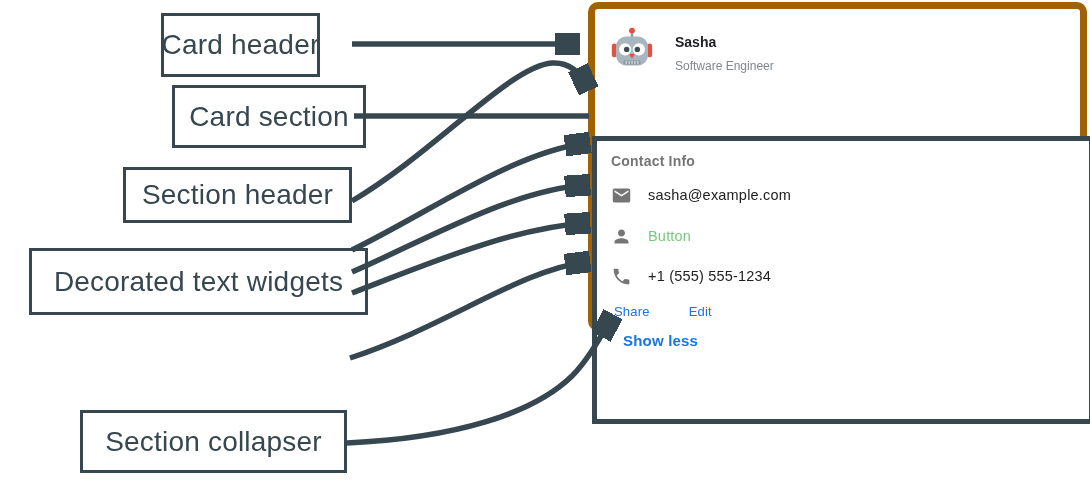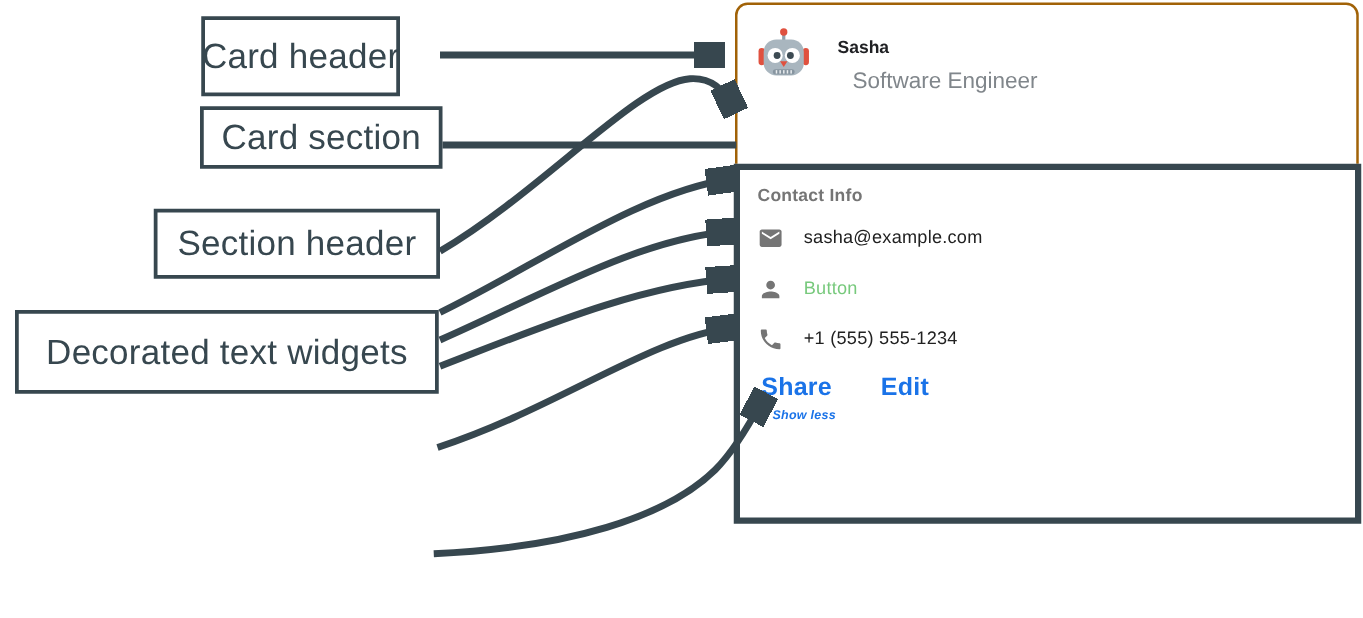--- a/index.html
+++ b/index.html
@@ -8,63 +8,64 @@
     font-family:"Liberation Sans","DejaVu Sans",sans-serif;overflow:hidden;
   }
   
   .label-box{
     position:absolute;box-sizing:border-box;background:#ffffff;
     border:3px solid #37474F;color:#37474F;
     display:flex;align-items:center;justify-content:center;
     font-size:28px;letter-spacing:.2px;white-space:nowrap;z-index:2;
   }
   .lb1{left:161px;top:13px;width:159px;height:64px;text-align:right;}
-  .lb2{left:160px;top:85px;width:194px;height:50px;}
+  .lb2{left:172px;top:85px;width:194px;height:63px;}
   .lb3{left:123px;top:167px;width:229px;height:56px;}
-  .lb4{left:12px;top:248px;width:339px;height:67px;}
+  .lb4{left:29px;top:248px;width:339px;height:67px;}
   .lb5{left:78px;top:329px;width:272px;height:66px;}
   .lb6{left:80px;top:410px;width:267px;height:63px;}
   
   .arrows{position:absolute;left:0;top:0;width:1090px;height:494px;z-index:5;pointer-events:none;}
   .arrows path{stroke:#37474F;stroke-width:5.5;fill:none;}
   
   .card{
     position:absolute;left:588px;top:2px;width:499px;height:329px;
-    box-sizing:border-box;background:#ffffff;border:2px solid #a16207;
+    box-sizing:border-box;background:#ffffff;border:7px solid #a16207;
     border-radius:10px;z-index:1;
   }
   .card-header{position:absolute;left:0;top:0;right:0;height:83px;}
   .avatar{position:absolute;left:15px;top:17px;width:44px;height:44px;}
   .hd-name{position:absolute;left:80px;top:25px;font-size:14px;font-weight:bold;color:#202124;}
-  .hd-sub{position:absolute;left:92px;top:50px;font-size:18px;color:#80868b;}
+  .hd-sub{position:absolute;left:80px;top:50px;font-size:12px;color:#80868b;}
   .card-section{
     position:absolute;left:-3px;top:83px;width:502px;height:288px;
     box-sizing:border-box;border:5px solid #37474F;background:#ffffff;z-index:3;margin-top:44px;
   }
   .sec-header{position:absolute;left:14px;top:12px;font-size:14px;font-weight:bold;color:#757575;letter-spacing:.2px;}
   .dt-row{position:absolute;left:14px;display:flex;align-items:center;height:22px;}
   .dt-row .row-icon{width:21px;height:21px;display:inline-flex;}
   .dt-row .row-text{margin-left:16px;font-size:14.5px;color:#212121;letter-spacing:.2px;}
   .row-email{top:43px;}
   .row-status{top:84px;}
   .row-phone{top:124px;}
   .row-status .row-text{color:#77c97c;}
   .btn-row{position:absolute;left:17px;top:163px;display:flex;gap:39px;}
-  .link{font-size:20px;font-weight:700;color:#1a73e8;letter-spacing:.2px;cursor:pointer;}
-  .showless{position:absolute;left:26px;top:191px;font-size:10px;font-weight:bold;color:#1a73e8;letter-spacing:.2px;cursor:pointer;font-style:italic;}
+  .link{font-size:13px;font-weight:400;color:#1a73e8;letter-spacing:.2px;cursor:pointer;}
+  .showless{position:absolute;left:26px;top:191px;font-size:15px;font-weight:bold;color:#1a73e8;letter-spacing:.2px;cursor:pointer;}
 </style>
 </head>
 <body>
 
 <div class="canvas">
 
   <div class="label-box lb1">Card header</div>
   <div class="label-box lb2">Card section</div>
   <div class="label-box lb3">Section header</div>
   <div class="label-box lb4">Decorated text widgets</div>
+  <div class="label-box lb6">Section collapser</div>
 
   <div class="card">
     <div class="card-header">
       <div class="avatar">
         <svg width="44" height="44" viewBox="0 0 48 48">
           <rect x="22.6" y="5" width="2.8" height="9" fill="#90a0ab"></rect>
           <circle cx="24" cy="5" r="3.2" fill="#e0513f"></circle>
           <rect x="2" y="19" width="5.5" height="15" rx="2.75" fill="#e0513f"></rect>
           <rect x="40.5" y="19" width="5.5" height="15" rx="2.75" fill="#e0513f"></rect>
           <rect x="6.5" y="11.5" width="35" height="31.5" rx="11" fill="#a9b6bf"></rect>

